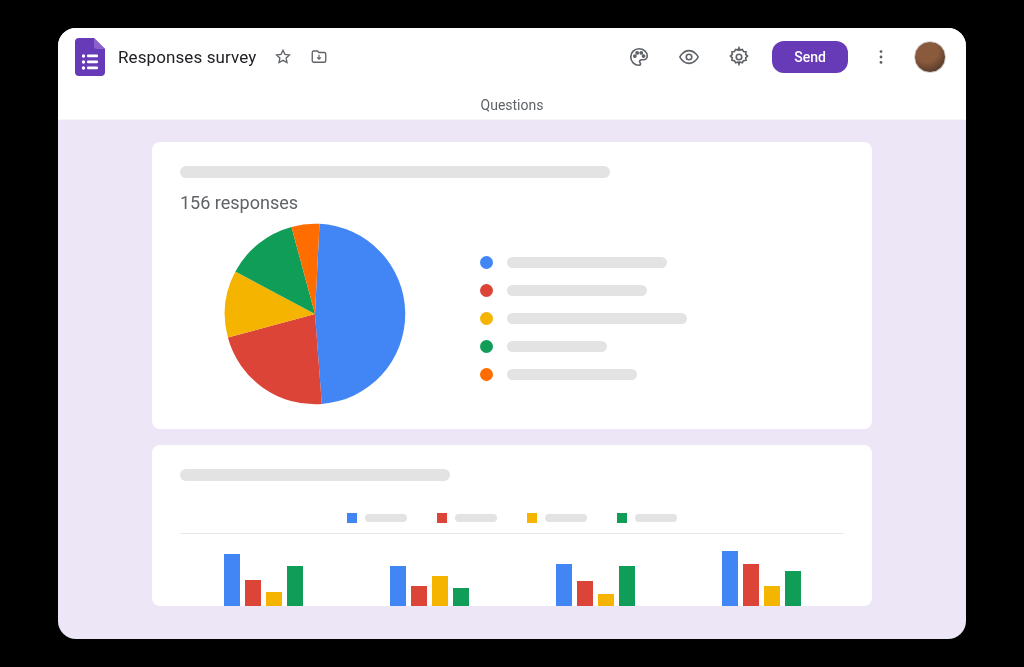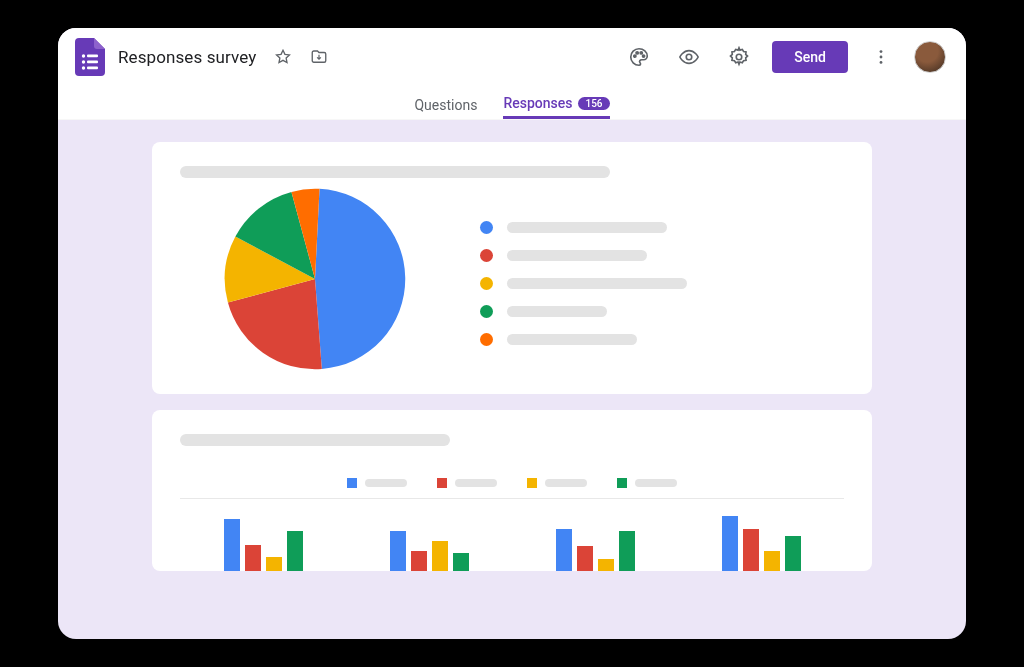--- a/index.html
+++ b/index.html
@@ -6,21 +6,21 @@
   body { font-family: 'Google Sans', Roboto, Arial, sans-serif; background: #000; width: 1024px; height: 667px; overflow: hidden; }
   .frame { position: absolute; left: 58px; top: 28px; width: 908px; height: 611px; background: #ece6f7; border-radius: 18px; overflow: hidden; }
   .topbar { height: 58px; background: #fff; display: flex; align-items: center; padding: 0 20px 0 14px; gap: 10px; }
   .forms-logo { width: 36px; height: 36px; display: flex; align-items: center; justify-content: center; }
   .doc-title { font-size: 17px; color: #202124; letter-spacing: .1px; }
   .title-icons { display: flex; gap: 10px; margin-left: 4px; }
   .iconbtn { width: 26px; height: 26px; display: flex; align-items: center; justify-content: center; color: #5f6368; cursor: pointer; border-radius: 50%; }
   .iconbtn.big { width: 34px; height: 34px; }
   .spacer { flex: 1; }
   .header-actions { display: flex; align-items: center; gap: 16px; }
-  .send-btn { background: #673ab7; color: #fff; border-radius: 4px; padding: 8px 22px; font-size: 14px; font-weight: 500; cursor: pointer; }
+  .send-btn { background: #673ab7; color: #fff; border-radius: 12px; padding: 8px 22px; font-size: 14px; font-weight: 500; cursor: pointer; }
   .avatar { width: 32px; height: 32px; border-radius: 50%; background: radial-gradient(circle at 40% 30%, #8a5a3c 0 40%, #3b2a1e 100%); border: 1px solid #d0d0d0; }
   .tabstrip { background: #fff; height: 34px; display: flex; justify-content: center; align-items: flex-start; gap: 26px; font-size: 14px; border-bottom: 1px solid rgba(0,0,0,0.03); }
   .tab { display: flex; align-items: center; gap: 6px; height: 100%; color: #5f6368; cursor: pointer; padding-top: 4px; }
   .tab.active { color: #673ab7; font-weight: 500; border-bottom: 3px solid #673ab7; }
   .badge { background: #673ab7; color: #fff; border-radius: 10px; font-size: 10px; padding: 1px 7px; font-weight: 500; }
   .content { padding: 22px 94px 0 94px; display: flex; flex-direction: column; gap: 16px; }
   .card { background: #fff; border-radius: 8px; padding: 24px 28px 20px 28px; }
   .ghost-line { background: #e3e3e3; height: 12px; border-radius: 6px; }
   .resp-title { font-size: 18px; color: #5f6368; margin-top: 14px; margin-bottom: 6px; }
   .pie-row { display: flex; gap: 70px; align-items: center; margin-top: 6px; }
@@ -104,30 +104,27 @@
           </svg>
       </div>
       <div class="avatar"></div>
     </div>
   </div>
 
   <div class="tabstrip">
     <div class="tab">
       <span>Questions</span>
     </div>
-    <div class="tab active">
-      <span>Responses</span>
-      <span class="badge">156</span>
-    </div>
   </div>
 
   <div class="content">
 
     <div class="card">
       <div class="ghost-line" style="width:430px"></div>
+      <div class="resp-title">156 responses</div>
 
       <div class="pie-row">
         <div class="pie">
           <svg id="pie-svg" width="190" height="190" viewBox="-100 -100 200 200">
               <path d="M0 0 L4.748021080714452 -94.88127473752179 A95 95 0 0 1 7.181195451228905 94.72819238163076 Z" fill="#4285f4"></path>
               <path d="M0 0 L7.181195451228905 94.72819238163076 A95 95 0 0 1 -91.70467381710209 24.804289953532415 Z" fill="#db4437"></path>
               <path d="M0 0 L-91.70467381710209 24.804289953532415 A95 95 0 0 1 -83.82953510288783 -44.694619860042415 Z" fill="#f4b400"></path>
               <path d="M0 0 L-83.82953510288783 -44.694619860042415 A95 95 0 0 1 -24.804289953532418 -91.70467381710209 Z" fill="#0f9d58"></path>
               <path d="M0 0 L-24.804289953532418 -91.70467381710209 A95 95 0 0 1 4.748021080714407 -94.88127473752179 Z" fill="#ff6d00"></path>
             </svg>

